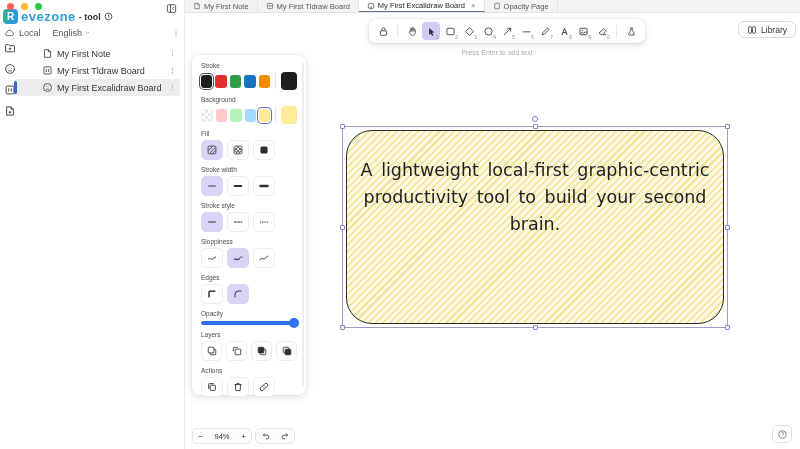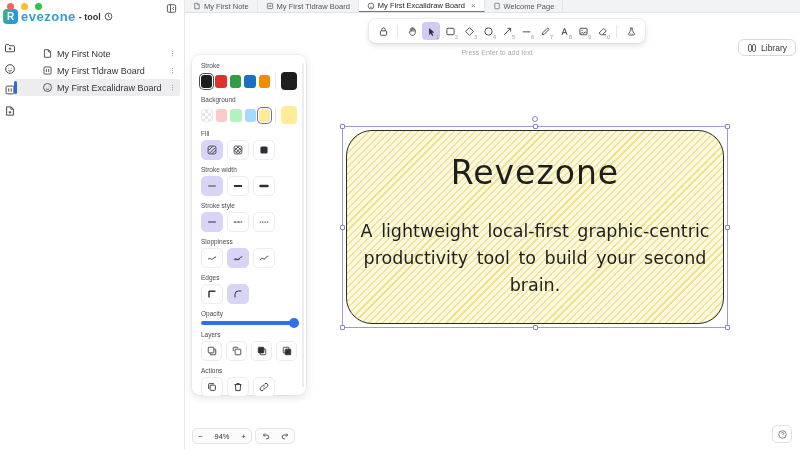--- a/index.html
+++ b/index.html
@@ -45,21 +45,21 @@
 
   .canvas { position:absolute; left:0; top:13px; width:615px; height:436px; background:#fff; }
 
   
   .toolbar { position:absolute; left:184px; top:6px; height:24px; display:flex; align-items:center; gap:1px; padding:0 5px; background:#fff; border-radius:7px; box-shadow:0 0 0 1px rgba(0,0,0,.035), 0 2px 6px rgba(0,0,0,.14); }
   .tool { position:relative; width:18px; height:18px; border-radius:4px; display:flex; align-items:center; justify-content:center; color:#3d3d45; }
   .tool.active { background:#cfccf4; }
   .tool .sc { position:absolute; right:1px; bottom:0px; font-size:5.5px; color:#9a9aa2; }
   .tb-div { width:1px; height:13px; background:#e6e6ea; margin:0 4px; }
 
-  .library-btn { position:absolute; right:4px; top:26px; height:17px; display:flex; align-items:center; gap:4px; padding:0 8px; border:1px solid #d8d8de; border-radius:6px; background:#fff; font-size:8.5px; color:#333; }
+  .library-btn { position:absolute; right:4px; top:8px; height:17px; display:flex; align-items:center; gap:4px; padding:0 8px; border:1px solid #d8d8de; border-radius:6px; background:#fff; font-size:8.5px; color:#333; }
 
   .hint { position:absolute; left:312px; top:36px; transform:translateX(-50%); font-size:7px; color:#ababb2; }
 
   
   .panel { position:absolute; left:7px; top:42px; width:114px; height:340px; background:#fff; border-radius:8px; box-shadow:0 0 0 1px rgba(0,0,0,.03), 0 2px 8px rgba(0,0,0,.13); padding:7px 9px; }
   .panel .track { position:absolute; right:2px; top:8px; bottom:8px; width:2px; background:#ededf0; border-radius:2px; }
   .sec { margin-bottom:6px; }
   .sec-label { font-size:6.5px; color:#4a4a55; margin-bottom:3px; }
   .swatch-row { display:flex; align-items:center; gap:3px; }
   .sw { width:13px; height:13px; border-radius:3px; }
@@ -119,20 +119,42 @@
 
     <div class="collapse-btn">
       <span>
         <svg width="11" height="11" viewBox="0 0 16 16" fill="none" stroke="#555" stroke-width="1.4">
             <rect x="2" y="2.5" width="12" height="11" rx="2"></rect>
             <path d="M6.5 2.5v11M11.5 6L9.5 8l2 2"></path>
           </svg>
       </span>
     </div>
 
+    <div class="meta-row">
+      <span>
+        <svg width="11" height="11" viewBox="0 0 16 16" fill="none" stroke="#666" stroke-width="1.3">
+            <path d="M4.8 12.5h6.6a2.6 2.6 0 0 0 .4-5.15A4.1 4.1 0 0 0 3.9 8.3a2.15 2.15 0 0 0 .9 4.2z"></path>
+          </svg>
+      </span>
+      <span>Local</span>
+      <span class="lang">
+        <span>English</span>
+        <svg width="7" height="7" viewBox="0 0 16 16" fill="none" stroke="#8ab" stroke-width="2">
+            <path d="M4 6l4 4 4-4"></path>
+          </svg>
+      </span>
+      <span class="spacer"></span>
+      <span>
+        <svg width="8" height="8" viewBox="0 0 16 16" fill="#777">
+            <circle cx="8" cy="3" r="1.2"></circle>
+            <circle cx="8" cy="8" r="1.2"></circle>
+            <circle cx="8" cy="13" r="1.2"></circle>
+          </svg>
+      </span>
+    </div>
 
     <div class="rail">
       <span class="rbtn">
         <svg width="12" height="12" viewBox="0 0 16 16" fill="none" stroke="#444" stroke-width="1.3">
             <path d="M2 4.5a1 1 0 0 1 1-1h3.2L7.8 5H13a1 1 0 0 1 1 1v6a1 1 0 0 1-1 1H3a1 1 0 0 1-1-1z"></path>
             <path d="M8 7.3v3.4M6.3 9h3.4"></path>
           </svg>
       </span>
       <span class="rbtn">
         <svg width="12" height="12" viewBox="0 0 16 16" fill="none" stroke="#444" stroke-width="1.3">
@@ -227,21 +249,21 @@
             <circle cx="8" cy="8" r="5.8"></circle>
             <path d="M5.8 10c1.2.9 3.2.9 4.4 0"></path>
           </svg>
         <span>My First Excalidraw Board</span>
         <span class="close">×</span>
       </div>
       <div class="tab">
         <svg class="ticon" width="8" height="8" viewBox="0 0 16 16" fill="none" stroke="#666" stroke-width="1.5">
             <rect x="3.5" y="2.5" width="9" height="11" rx="1"></rect>
           </svg>
-        <span>Welcome Page</span>
+        <span>Opacity Page</span>
       </div>
     </div>
 
     <div class="canvas">
 
       <div class="toolbar">
         <div class="tool">
           <svg width="11" height="11" viewBox="0 0 16 16" fill="none" stroke="#3d3d45" stroke-width="1.3">
               <rect x="3.5" y="7" width="9" height="6.5" rx="1.2"></rect>
               <path d="M5.5 7V5.2a2.5 2.5 0 0 1 5 0V7"></path>
@@ -523,21 +545,20 @@
               <svg width="12" height="12" viewBox="0 0 16 16" fill="none" stroke="#2f2f38" stroke-width="1.2">
                   <path d="M7 9.2a2.4 2.4 0 0 0 3.4 0l2-2a2.4 2.4 0 0 0-3.4-3.4l-1 1"></path>
                   <path d="M9 6.8a2.4 2.4 0 0 0-3.4 0l-2 2a2.4 2.4 0 0 0 3.4 3.4l1-1"></path>
                 </svg>
             </span>
           </div>
         </div>
       </div>
 
       <div class="shape">
-        <div class="shape-title">Revezone</div>
         <div class="shape-desc">A lightweight local-first graphic-centric productivity tool to build your second brain.</div>
       </div>
       <div class="sel-box">
         <span class="handle rot" style="left:189px; top:-11px;"></span>
         <span class="handle" style="left:190px; top:-3px;"></span>
         <span class="handle" style="left:-3px; top:-3px;"></span>
         <span class="handle" style="right:-3px; top:-3px;"></span>
         <span class="handle" style="left:-3px; top:98px;"></span>
         <span class="handle" style="right:-3px; top:98px;"></span>
         <span class="handle" style="left:-3px; bottom:-3px;"></span>

